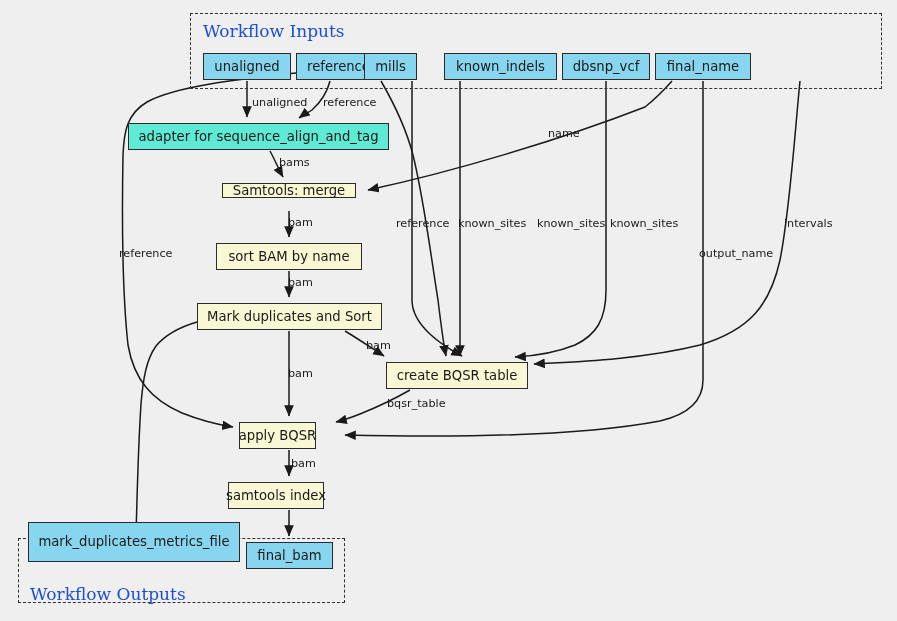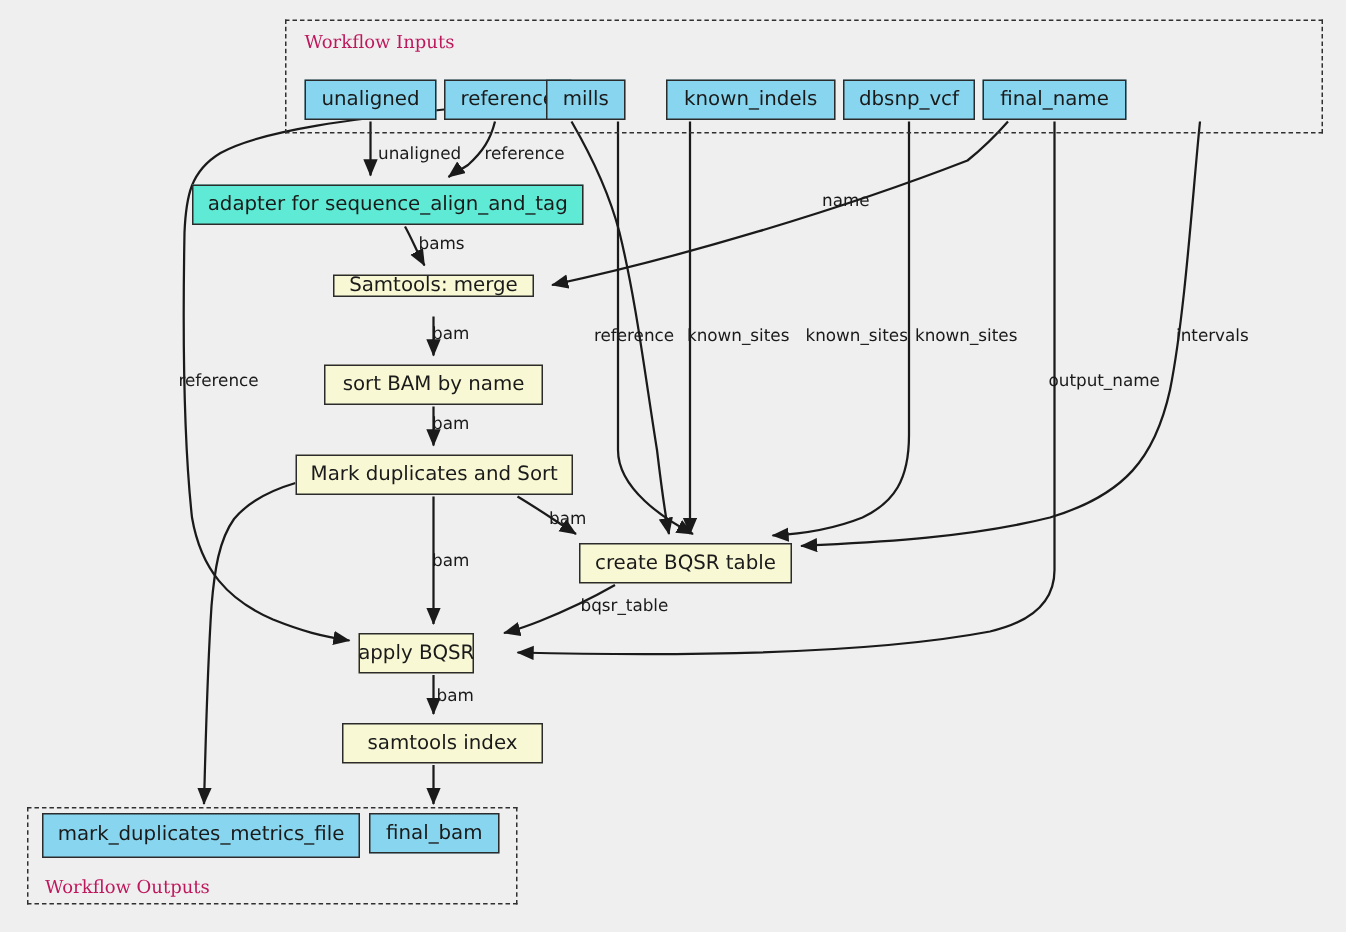--- a/index.html
+++ b/index.html
@@ -43,22 +43,22 @@
   .node.adapter { background: #5eead4; }
   .cluster {
     position: absolute;
     box-sizing: border-box;
     border: 1.6px dashed #303030;
     background: transparent;
   }
   .cluster-label {
     position: absolute;
     font-family: "DejaVu Serif", serif;
-    font-size: 12px;
-    color: #be185d;
+    font-size: 17px;
+    color: #1d4ed8;
     white-space: nowrap;
   }
   .edge-label {
     position: absolute;
     font-family: "DejaVu Sans", sans-serif;
     font-size: 11.2px;
     color: #1a1a1a;
     white-space: nowrap;
     line-height: 1;
   }
@@ -128,23 +128,23 @@
   <div class="node io" style="left:444px; top:53px; width:113px; height:27px;">known_indels</div>
   <div class="node io" style="left:562px; top:53px; width:88px; height:27px;">dbsnp_vcf</div>
   <div class="node io" style="left:655px; top:53px; width:96px; height:27px;">final_name</div>
 
   <div class="node adapter" style="left:128px; top:123px; width:261px; height:27px;">adapter for sequence_align_and_tag</div>
   <div class="node step" style="left:222px; top:183px; width:134px; height:15px;">Samtools: merge</div>
   <div class="node step" style="left:216px; top:243px; width:146px; height:27px;">sort BAM by name</div>
   <div class="node step" style="left:197px; top:303px; width:185px; height:27px;">Mark duplicates and Sort</div>
   <div class="node step" style="left:386px; top:362px; width:142px; height:27px;">create BQSR table</div>
   <div class="node step" style="left:239px; top:422px; width:77px; height:27px;">apply BQSR</div>
-  <div class="node step" style="left:228px; top:482px; width:134px; height:27px;">samtools index</div>
+  <div class="node step" style="left:228px; top:482px; width:96px; height:27px;">samtools index</div>
 
-  <div class="node io" style="left:28px; top:542px; width:212px; height:30px;">mark_duplicates_metrics_file</div>
+  <div class="node io" style="left:28px; top:522px; width:212px; height:40px;">mark_duplicates_metrics_file</div>
   <div class="node io" style="left:246px; top:542px; width:87px; height:27px;">final_bam</div>
 
   <div class="edge-label" style="left:252px; top:97px;">unaligned</div>
   <div class="edge-label" style="left:323px; top:97px;">reference</div>
   <div class="edge-label" style="left:548px; top:128px;">name</div>
   <div class="edge-label" style="left:279px; top:157px;">bams</div>
   <div class="edge-label" style="left:288px; top:217px;">bam</div>
   <div class="edge-label" style="left:119px; top:248px;">reference</div>
   <div class="edge-label" style="left:396px; top:218px;">reference</div>
   <div class="edge-label" style="left:458px; top:218px;">known_sites</div>

